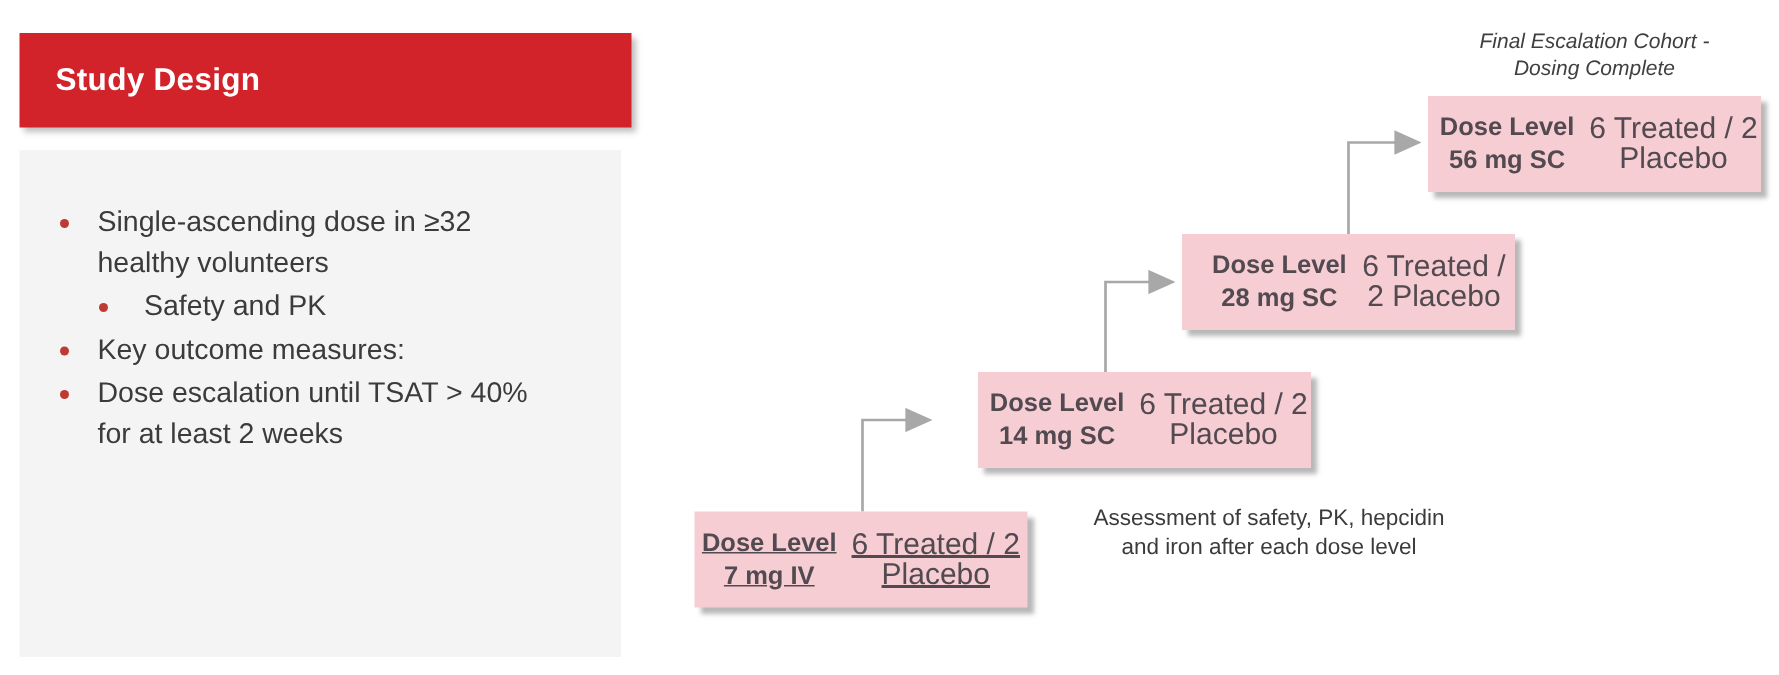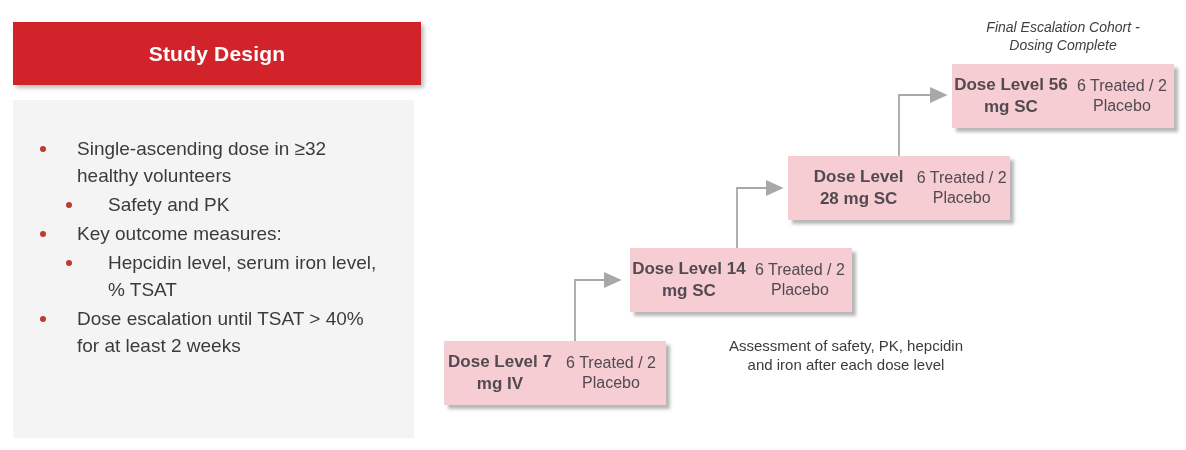--- a/index.html
+++ b/index.html
@@ -20,21 +20,21 @@
     background:#ffffff;
     font-family:"Liberation Sans", sans-serif;
     color:var(--text);
     overflow:hidden;
   }
   
   .header-banner{
     position:absolute;left:13px;top:22px;width:408px;height:63px;
     background:var(--red);
     box-shadow:3px 3px 4px rgba(0,0,0,0.25);
-    display:flex;align-items:center;justify-content:center;
+    display:flex;align-items:center;justify-content:flex-start;padding-left:24px;
   }
   .header-banner .title{
     color:#ffffff;font-size:21px;font-weight:bold;letter-spacing:.2px;
   }
   .left-panel{
     position:absolute;left:13px;top:100px;width:401px;height:338px;
     background:var(--panel);
     padding-top:35px;
   }
   .bullet-row{display:flex;align-items:flex-start;margin-bottom:2px;}
@@ -42,34 +42,33 @@
   .bullet-row.l2{padding-left:53px;}
   .bullet-dot{
     flex:0 0 auto;width:6px;height:6px;border-radius:50%;
     background:var(--bullet);margin-top:11px;
   }
   .bullet-row.l1 .bullet-dot{margin-right:19px;}
   .bullet-row.l2 .bullet-dot{margin-right:24px;}
   .bullet-text{
     font-size:19px;line-height:27px;color:var(--text);
     white-space:pre-line;
-    margin-left:12px;
   }
   
   .dose-box{
     position:absolute;width:222px;height:64px;
     background:var(--pink);
     box-shadow:4px 4px 3px rgba(125,125,125,0.55);
     display:flex;flex-direction:row;align-items:center;justify-content:center;
     text-align:center;color:var(--boxtext);
   }
   .dose-box .box-title{font-size:17px;font-weight:bold;line-height:22px;}
-  .dose-box .box-subtitle{font-size:16px;line-height:20px;}
-  .box-7{left:444px;top:341px;}
-  .box-14{left:630px;top:248px;text-align:center;}
+  .dose-box .box-subtitle{font-size:20px;line-height:20px;}
+  .box-7{left:463px;top:341px;text-decoration:underline;}
+  .box-14{left:652px;top:248px;text-align:center;}
   .box-28{left:788px;top:156px;padding-left:16px;}
   .box-56{left:952px;top:64px;}
   .final-note{
     position:absolute;left:933px;top:18px;width:260px;
     text-align:center;font-style:italic;font-size:14px;line-height:18px;
     color:var(--note);white-space:pre-line;
   }
   .assessment-note{
     position:absolute;left:696px;top:336px;width:300px;
     text-align:center;font-size:15px;line-height:19px;
@@ -90,25 +89,20 @@
     <span class="bullet-text">Single-ascending dose in ≥32
 healthy volunteers</span>
   </div>
   <div class="bullet-row l2">
     <span class="bullet-dot"></span>
     <span class="bullet-text">Safety and PK</span>
   </div>
   <div class="bullet-row l1">
     <span class="bullet-dot"></span>
     <span class="bullet-text">Key outcome measures:</span>
-  </div>
-  <div class="bullet-row l2">
-    <span class="bullet-dot"></span>
-    <span class="bullet-text">Hepcidin level, serum iron level,
-% TSAT</span>
   </div>
   <div class="bullet-row l1">
     <span class="bullet-dot"></span>
     <span class="bullet-text">Dose escalation until TSAT &gt; 40%
 for at least 2 weeks</span>
   </div>
 </div>
 
 <svg class="arrow-layer" width="1186" height="450" viewBox="0 0 1186 450">
   <defs>

